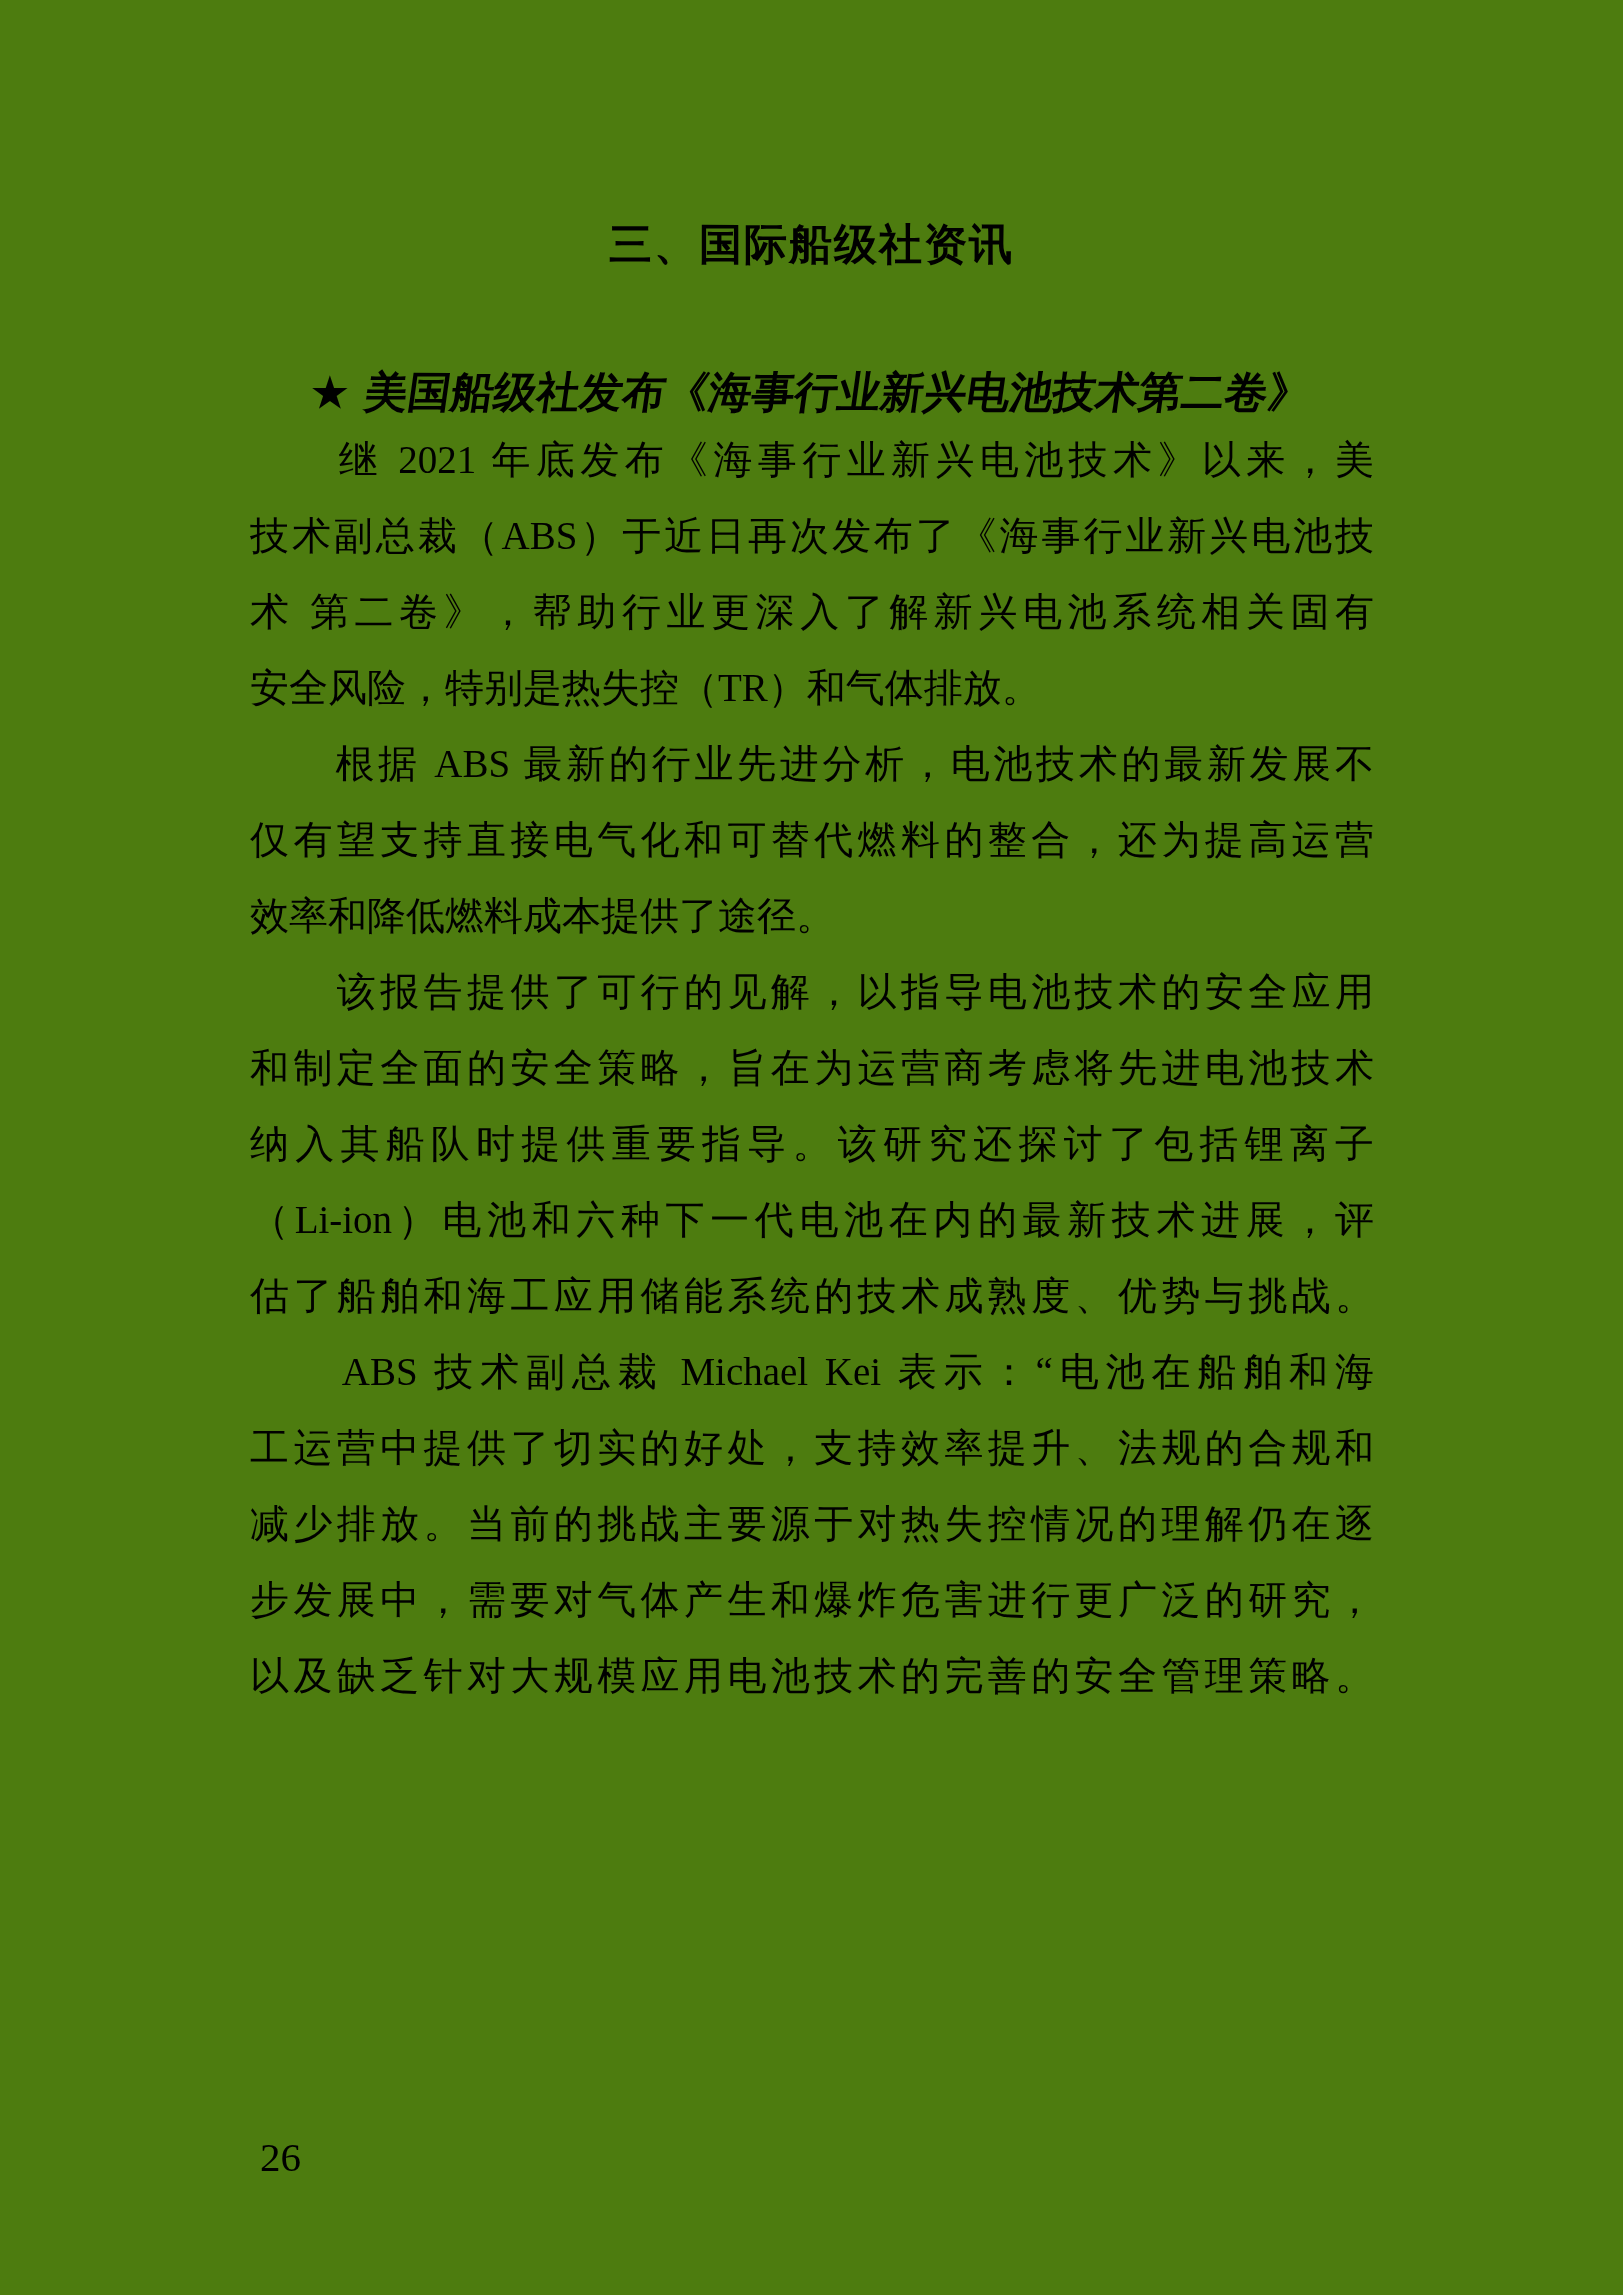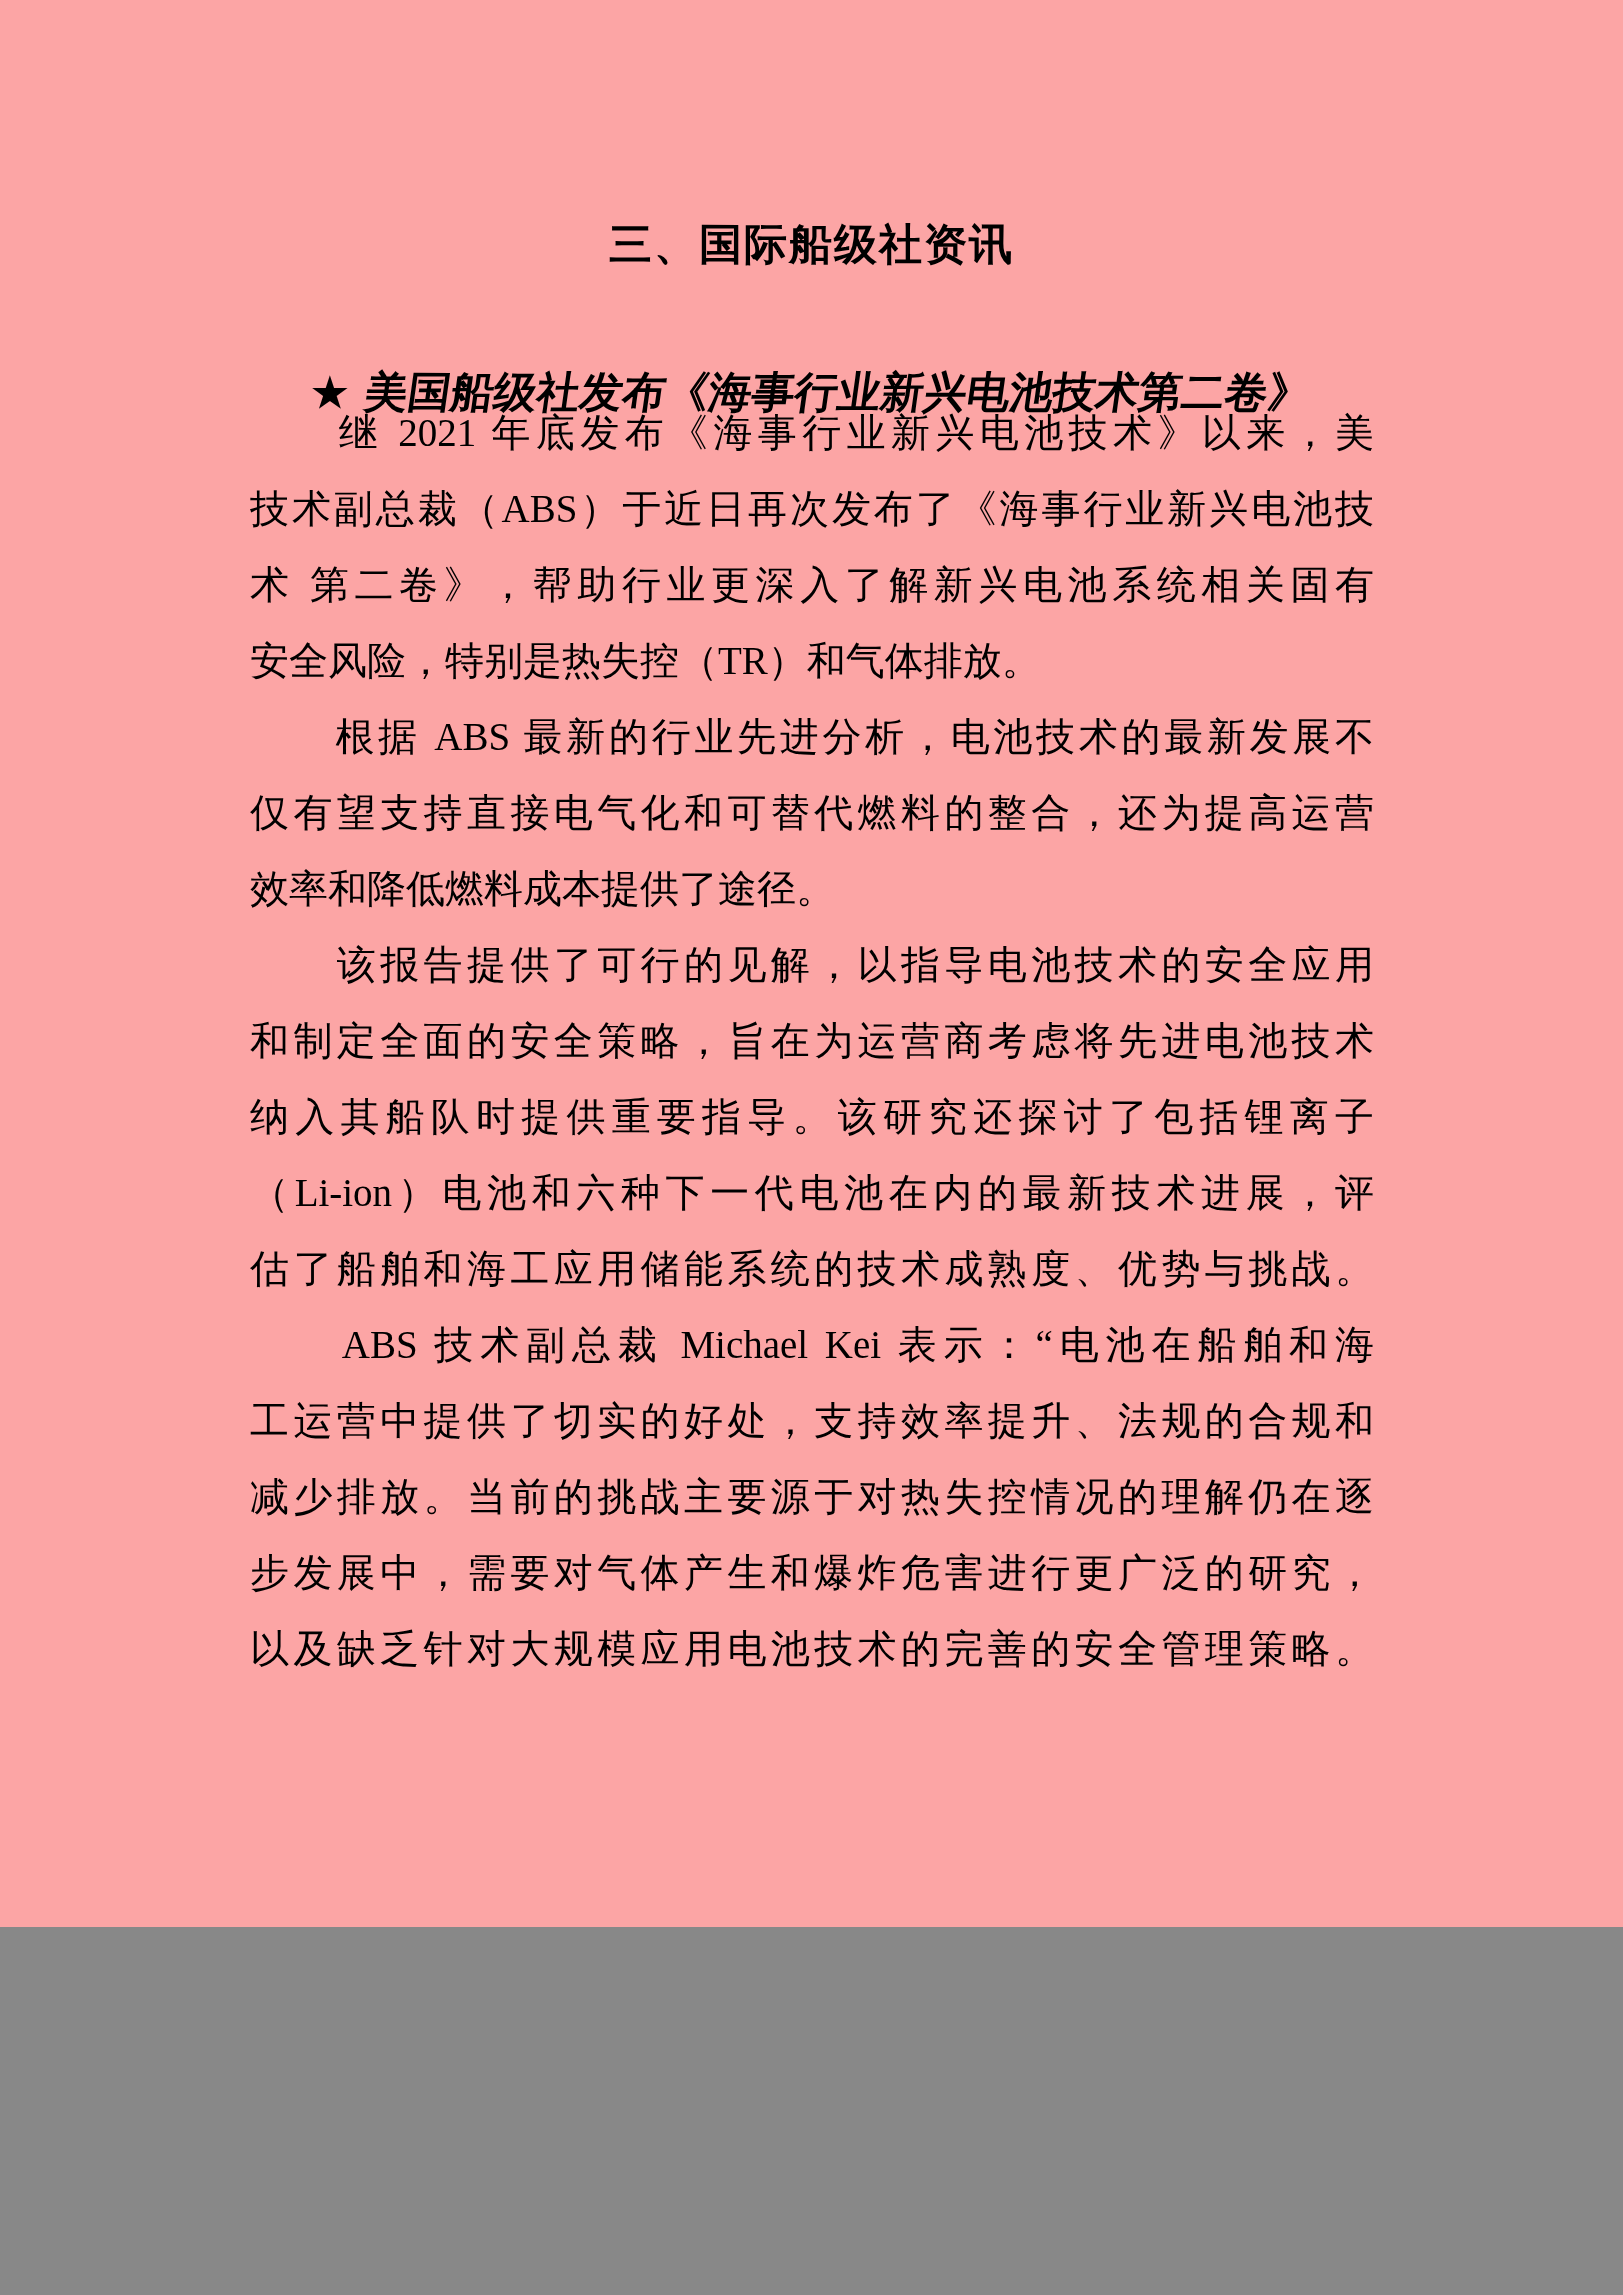--- a/index.html
+++ b/index.html
@@ -1,20 +1,20 @@
 <!DOCTYPE html>
 <html style="font-size:10.5px"><head>
 <meta charset="utf-8">
 <style>
   html,body{margin:0;padding:0;background:#888;}
   .page{
     position:relative;
-    width:1623px;height:1927px;
+    width:1623px;height:2295px;
     margin:0 auto;
-    background:#fca5a5;
+    background:#4d7c0f;
     color:#000000;
     overflow:hidden;
   }
   .doc-title{
     position:absolute;
     top:221px;left:0;right:0;
     margin:0;
     text-align:center;
     font-family:"Liberation Sans","DejaVu Sans",sans-serif;
     font-weight:700;
@@ -38,21 +38,21 @@
     font-size:41px;
     vertical-align:baseline;
   }
   .article-heading .heading-text{
     display:inline-block;
     transform:skewX(-8deg);
   }
   .body{
     position:absolute;
     left:250px;
-    top:395px;
+    top:422px;
     width:1124px;
     font-family:"Liberation Serif","DejaVu Serif",serif;
     font-weight:400;
     font-size:39px;
     line-height:76px;
   }
   .line{
     text-align:justify;
     text-align-last:justify;
     height:76px;

